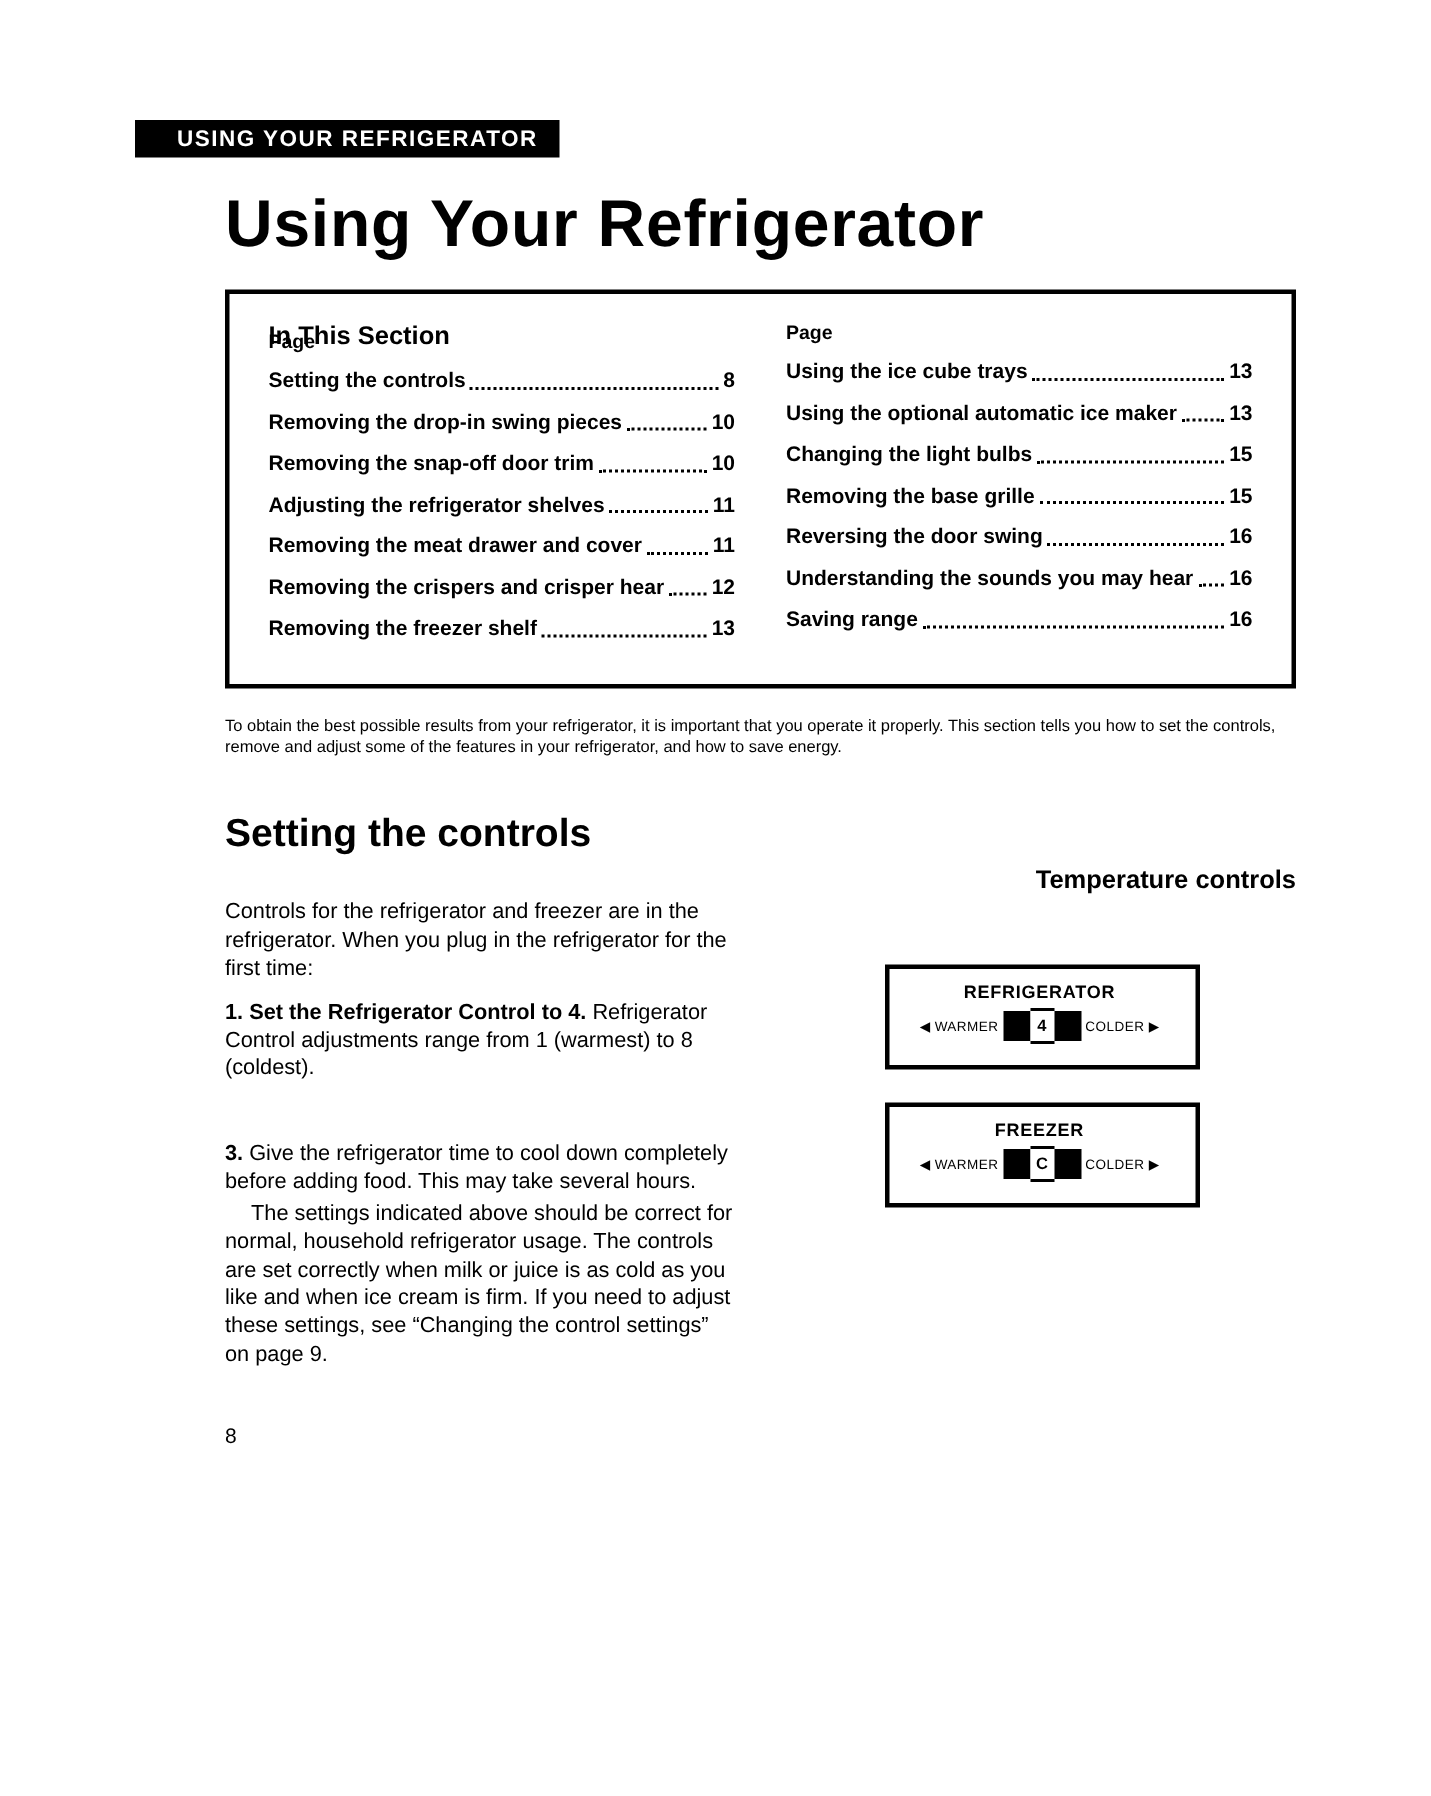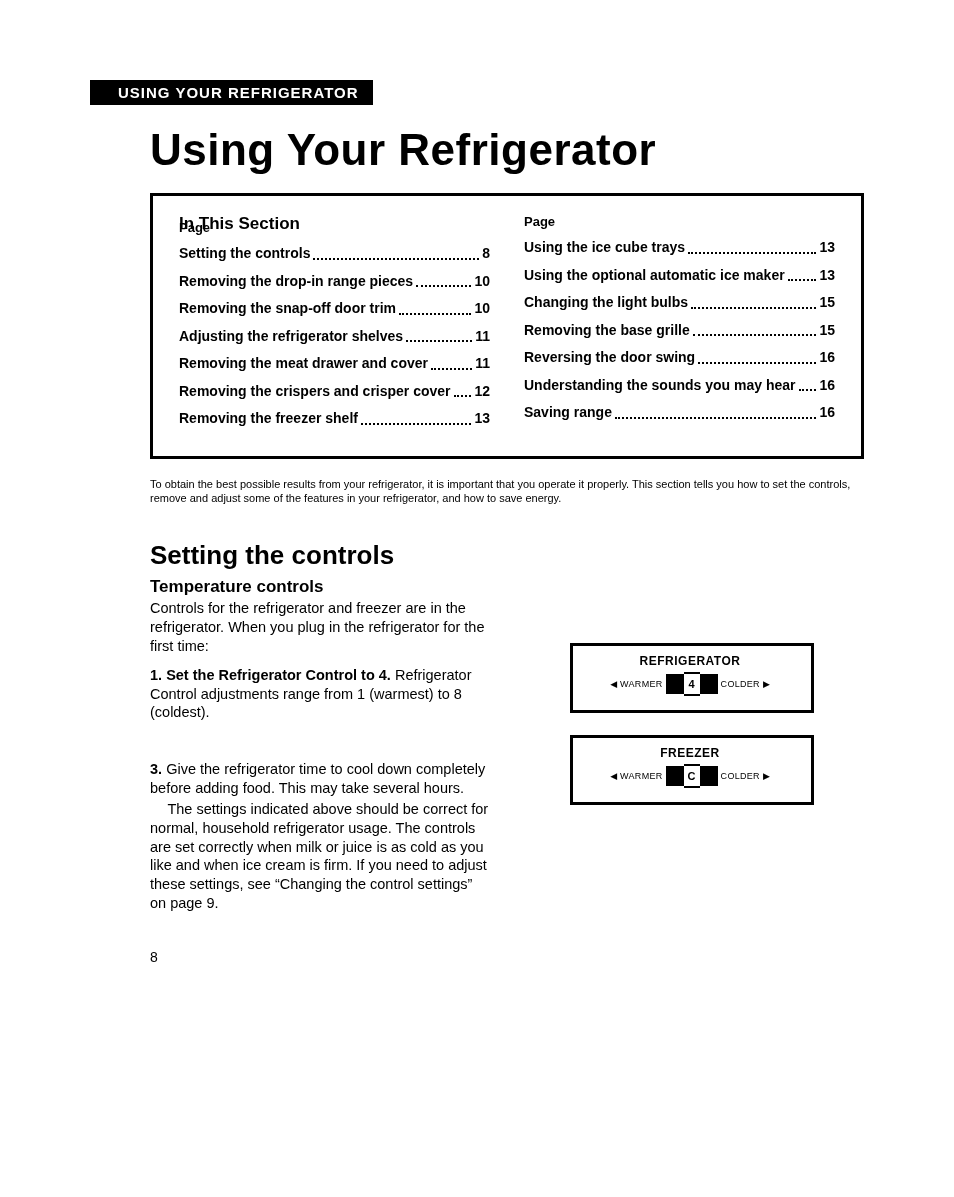--- a/index.html
+++ b/index.html
@@ -82,41 +82,42 @@
   }
   .section-h2 {
     font-size: 26px;
     font-weight: 900;
     margin: 0 0 6px 60px;
   }
   .section-h3 {
     font-size: 17px;
     font-weight: 900;
     margin: 4px 0 2px 60px;
+    text-align: right;
   }
   .body-cols {
     display: flex;
     margin-left: 60px;
-    gap: 60px;
+    gap: 80px;
   }
   .body-left {
     width: 340px;
     font-size: 14.5px;
     line-height: 1.3;
   }
   .body-right {
     flex: 1;
     padding-top: 44px;
   }
   .step { margin: 10px 0; }
   .step-lead { font-weight: 700; margin-top: 44px; }
   .extra-para { margin-top: 2px; text-indent: 1.2em;}
   .control-box {
     border: 3px solid #000;
-    width: 244px;
+    width: 210px;
     margin: 0 0 22px 20px;
     padding: 8px 12px 14px 8px;
     box-sizing: border-box;
     text-align: center;
   }
   .control-title {
     font-weight: 900;
     font-size: 12px;
     letter-spacing: 0.5px;
     margin-bottom: 4px;
@@ -165,41 +166,41 @@
       <div class="toc-col">
         <div class="toc-section-title">In This Section</div>
         <span class="toc-page-head">Page</span>
         <div id="toc-left-list">
             <div class="toc-item">
               <span class="toc-label">Setting the controls</span>
               <span class="toc-dots"></span>
               <span class="toc-num">8</span>
             </div>
             <div class="toc-item">
-              <span class="toc-label">Removing the drop-in range pieces</span>
+              <span class="toc-label">Removing the drop-in swing pieces</span>
               <span class="toc-dots"></span>
               <span class="toc-num">10</span>
             </div>
             <div class="toc-item">
               <span class="toc-label">Removing the snap-off door trim</span>
               <span class="toc-dots"></span>
               <span class="toc-num">10</span>
             </div>
             <div class="toc-item">
               <span class="toc-label">Adjusting the refrigerator shelves</span>
               <span class="toc-dots"></span>
               <span class="toc-num">11</span>
             </div>
             <div class="toc-item">
               <span class="toc-label">Removing the meat drawer and cover</span>
               <span class="toc-dots"></span>
               <span class="toc-num">11</span>
             </div>
             <div class="toc-item">
-              <span class="toc-label">Removing the crispers and crisper cover</span>
+              <span class="toc-label">Removing the crispers and crisper hear</span>
               <span class="toc-dots"></span>
               <span class="toc-num">12</span>
             </div>
             <div class="toc-item">
               <span class="toc-label">Removing the freezer shelf</span>
               <span class="toc-dots"></span>
               <span class="toc-num">13</span>
             </div>
           </div>
       </div>

